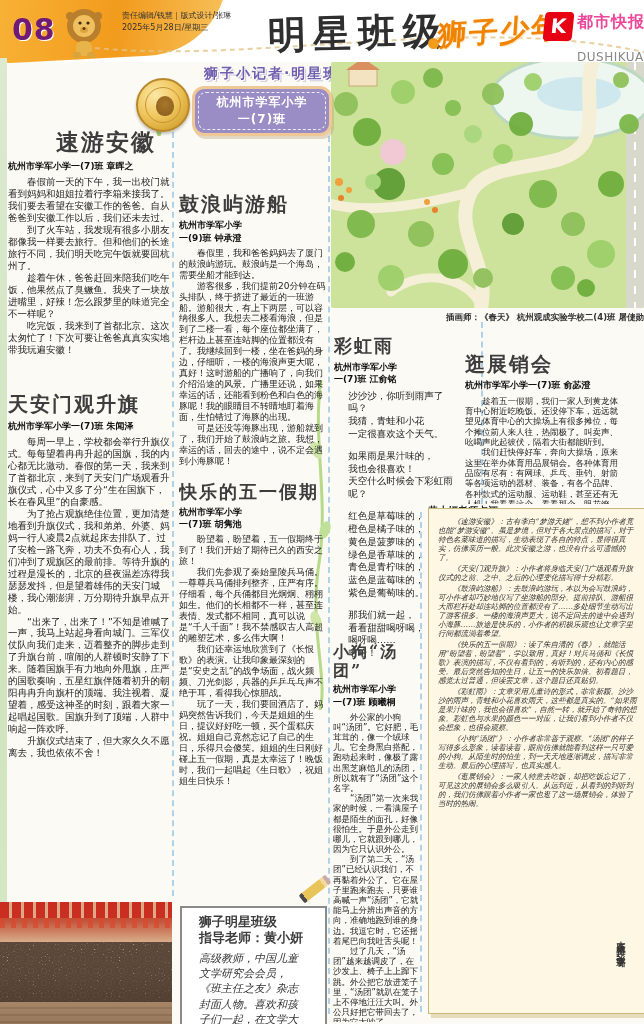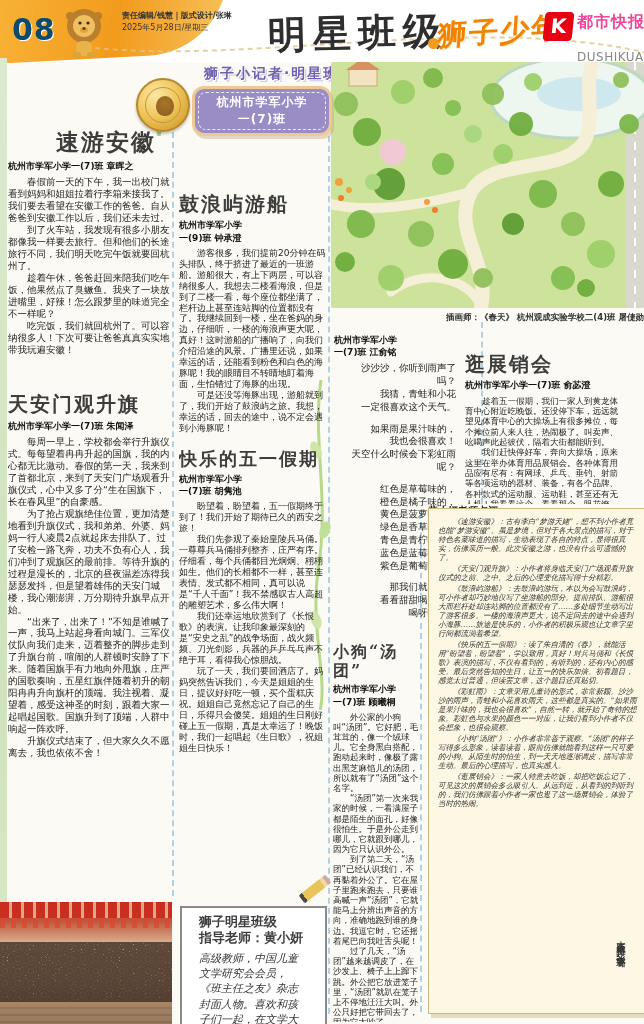--- a/index.html
+++ b/index.html
@@ -11,25 +11,25 @@
   }
   
   .header { position:absolute; left:0; top:0; width:644px; height:62px; background:#fff; }
   .swoosh-svg { position:absolute; left:0; top:0; width:644px; height:62px; }
   .orange-blob {
     position:absolute; left:-20px; top:-26px; width:250px; height:84px;
     background: linear-gradient(100deg,#f9b63a 0%, #f29b1d 55%, #f7c35e 100%);
     border-radius: 0 0 120px 40px; transform: rotate(-3deg);
   }
   .page-number { position:absolute; left:12px; top:12px; font-size:30px; font-weight:bold;
-    color:#0c4a6e; font-family:"DejaVu Sans","Liberation Sans",sans-serif; letter-spacing:1px;
+    color:#701a75; font-family:"DejaVu Sans","Liberation Sans",sans-serif; letter-spacing:1px;
     text-shadow: 1px 1px 0 #fff; }
   .lion-mascot { position:absolute; left:58px; top:4px; width:52px; height:56px; }
   .editor-block { position:absolute; left:122px; top:10px; font-size:8px; color:#333; line-height:1.5; }
-  .editor-block .ed1 { font-weight:bold; }
+  .editor-block .ed1 { font-weight:normal; }
   .main-title { position:absolute; left:268px; top:8px; font-size:38px; font-weight:bold;
     color:#2f2f2f; font-family:"DejaVu Serif","Liberation Serif",serif;
     letter-spacing:7px; transform: rotate(-1.5deg); }
   .brand-script { position:absolute; left:438px; top:12px; font-size:29px; font-weight:bold;
     color:#f08300; font-family:"DejaVu Serif","Liberation Serif",serif;
     transform: skewX(-8deg) rotate(-4deg); letter-spacing:2px;
     text-shadow:1px 1px 0 #fbe3bb; }
   .brand-dot { position:absolute; left:428px; top:38px; width:11px; height:11px;
     border-radius:50%; background:#f29b1d; }
   .logo-group { position:absolute; left:544px; top:12px; display:flex; align-items:flex-start; }
@@ -79,21 +79,21 @@
   .art-title { font-family:"DejaVu Serif","Liberation Serif",serif; font-weight:bold;
     color:#3d3d3d; letter-spacing:2px; margin:0 0 3px 0; }
   .t-xl { font-size:23px;padding-left:48px; } .t-lg { font-size:20px;margin-top:36px; } .t-md { font-size:18px; } .t-sm { font-size:16px; }
   .art-byline { font-size:9px; font-weight:bold; color:#111; margin:0 0 4px 0; line-height:1.35; }
   .para { text-indent:2em; margin:0; }
   .col { position:absolute; overflow:hidden; }
   .col1 { left:8px; top:128px; width:163px; height:774px; font-size:9.5px; line-height:1.26; }
   .col2 { left:179px; top:156px; width:147px; height:746px; font-size:9px; line-height:1.22; }
   .stacked + .stacked { margin-top:14px; }
   .poem-block { left:334px; top:334px; width:122px; font-size:9.5px; line-height:1.35; }
-  .poem-line { padding-left:1.5em;text-align:right; }
+  .poem-line { padding-left:1.5em; }
   .poem-line:empty { height:9px; }
   .puppy-block { left:333px; top:642px; width:88px; height:380px; font-size:8.5px; line-height:1.2; }
   .expo-block { left:465px; top:316px; width:153px; height:188px; font-size:8.5px; line-height:1.22; }
   
   .mentor-box { position:absolute; left:180px; top:906px; width:147px; height:143px;
     background:#fff; border:2px solid #8a8a8a; padding:6px 17px; }
   .mentor-title { font-size:13px; font-weight:bold; color:#3d3d3d; line-height:1.25;
     font-family:"DejaVu Serif","Liberation Serif",serif; }
   .mentor-body { margin-top:4px; font-size:11px; line-height:1.4; color:#333;
     font-family:"DejaVu Serif","Liberation Serif",serif; font-style:italic; }
@@ -241,21 +241,21 @@
 
   <div class="col col1">
     <section class="stacked">
       <h2 class="art-title t-xl">速游安徽</h2>
       <div class="art-byline">杭州市学军小学一(7)班 章晖之</div>
       <div>
 
       <p class="para">春假前一天的下午，我一出校门就看到妈妈和姐姐拉着行李箱来接我了。我们要去看望在安徽工作的爸爸。自从爸爸到安徽工作以后，我们还未去过。</p>
           <p class="para">到了火车站，我发现有很多小朋友都像我一样要去旅行。但和他们的长途旅行不同，我们明天吃完午饭就要回杭州了。</p>
           <p class="para">趁着午休，爸爸赶回来陪我们吃午饭，他果然点了臭鳜鱼。我夹了一块放进嘴里，好辣！怎么跟梦里的味道完全不一样呢？</p>
-          <p class="para">吃完饭，我们就回杭州了。可以容纳很多人！下次可要让爸爸真真实实地带我玩遍安徽！</p>
+          <p class="para">吃完饭，我来到了首都北京。这次太匆忙了！下次可要让爸爸真真实实地带我玩遍安徽！</p>
         </div>
     </section>
     <section class="stacked">
       <h2 class="art-title t-lg">天安门观升旗</h2>
       <div class="art-byline">杭州市学军小学一(7)班 朱闻泽</div>
       <div>
 
       <p class="para">每周一早上，学校都会举行升旗仪式。每每望着冉冉升起的国旗，我的内心都无比激动。春假的第一天，我来到了首都北京，来到了天安门广场观看升旗仪式，心中又多了分“生在国旗下，长在春风里”的自豪感。</p>
           <p class="para">为了抢占观旗绝佳位置，更加清楚地看到升旗仪式，我和弟弟、外婆、妈妈一行人凌晨2点就起床去排队了。过了安检一路飞奔，功夫不负有心人，我们冲到了观旗区的最前排。等待升旗的过程是漫长的，北京的昼夜温差冻得我瑟瑟发抖，但是望着雄伟的天安门城楼，我心潮澎湃，万分期待升旗早点开始。</p>
           <p class="para">“出来了，出来了！”不知是谁喊了一声，我马上站起身看向城门。三军仪仗队向我们走来，迈着整齐的脚步走到了升旗台前，喧闹的人群顿时安静了下来。随着国旗手有力地向外甩旗，庄严的国歌奏响，五星红旗伴随着初升的朝阳冉冉升向旗杆的顶端。我注视着、凝望着，感受这神圣的时刻，跟着大家一起唱起国歌。国旗升到了顶端，人群中响起一阵欢呼。</p>
@@ -266,20 +266,21 @@
 
   <div class="col col2">
     <section class="stacked">
       <h2 class="art-title t-lg">鼓浪屿游船</h2>
       <div class="art-byline">
         <div>杭州市学军小学</div>
         <div>一(9)班 钟承澄</div>
       </div>
       <div>
 
+      <p class="para">春假里，我和爸爸妈妈去了厦门的鼓浪屿游玩。鼓浪屿是一个海岛，需要坐船才能到达。</p>
           <p class="para">游客很多，我们提前20分钟在码头排队，终于挤进了最近的一班游船。游船很大，有上下两层，可以容纳很多人。我想去二楼看海浪，但是到了二楼一看，每个座位都坐满了，栏杆边上甚至连站脚的位置都没有了。我继续回到一楼，坐在爸妈的身边，仔细听，一楼的海浪声更大呢，真好！这时游船的广播响了，向我们介绍沿途的风景。广播里还说，如果幸运的话，还能看到粉色和白色的海豚呢！我的眼睛目不转睛地盯着海面，生怕错过了海豚的出现。</p>
           <p class="para">可是还没等海豚出现，游船就到了，我们开始了鼓浪屿之旅。我想，幸运的话，回去的途中，说不定会遇到小海豚呢！</p>
         </div>
     </section>
     <section class="stacked">
       <h2 class="art-title t-md">快乐的五一假期</h2>
       <div class="art-byline">
         <div>杭州市学军小学</div>
         <div>一(7)班 胡隽池</div>
       </div>
@@ -287,20 +288,21 @@
 
       <p class="para">盼望着，盼望着，五一假期终于到了！我们开始了期待已久的西安之旅！</p>
           <p class="para">我们先参观了秦始皇陵兵马俑。一尊尊兵马俑排列整齐，庄严有序。仔细看，每个兵俑都目光炯炯、栩栩如生。他们的长相都不一样，甚至连表情、发式都不相同，真可以说是“千人千面”！我不禁感叹古人高超的雕塑艺术，多么伟大啊！</p>
           <p class="para">我们还幸运地欣赏到了《长恨歌》的表演。让我印象最深刻的是“安史之乱”的战争场面，战火频频、刀光剑影，兵器的乒乒乓乓声不绝于耳，看得我心惊胆战。</p>
           <p class="para">玩了一天，我们要回酒店了。妈妈突然告诉我们，今天是姐姐的生日，提议好好吃一顿，买个蛋糕庆祝。姐姐自己竟然忘记了自己的生日，乐得只会傻笑。姐姐的生日刚好碰上五一假期，真是太幸运了！晚饭时，我们一起唱起《生日歌》，祝姐姐生日快乐！</p>
         </div>
     </section>
   </div>
 
   <div class="col poem-block">
+    <h2 class="art-title t-md">彩虹雨</h2>
     <div class="art-byline">
       <div>杭州市学军小学</div>
       <div>一(7)班 江俞铭</div>
     </div>
     <div>
 
     <div class="poem-line">沙沙沙，你听到雨声了吗？</div>
         <div class="poem-line">我猜，青蛙和小花</div>
         <div class="poem-line">一定很喜欢这个天气。</div>
         <div class="poem-line"></div>

